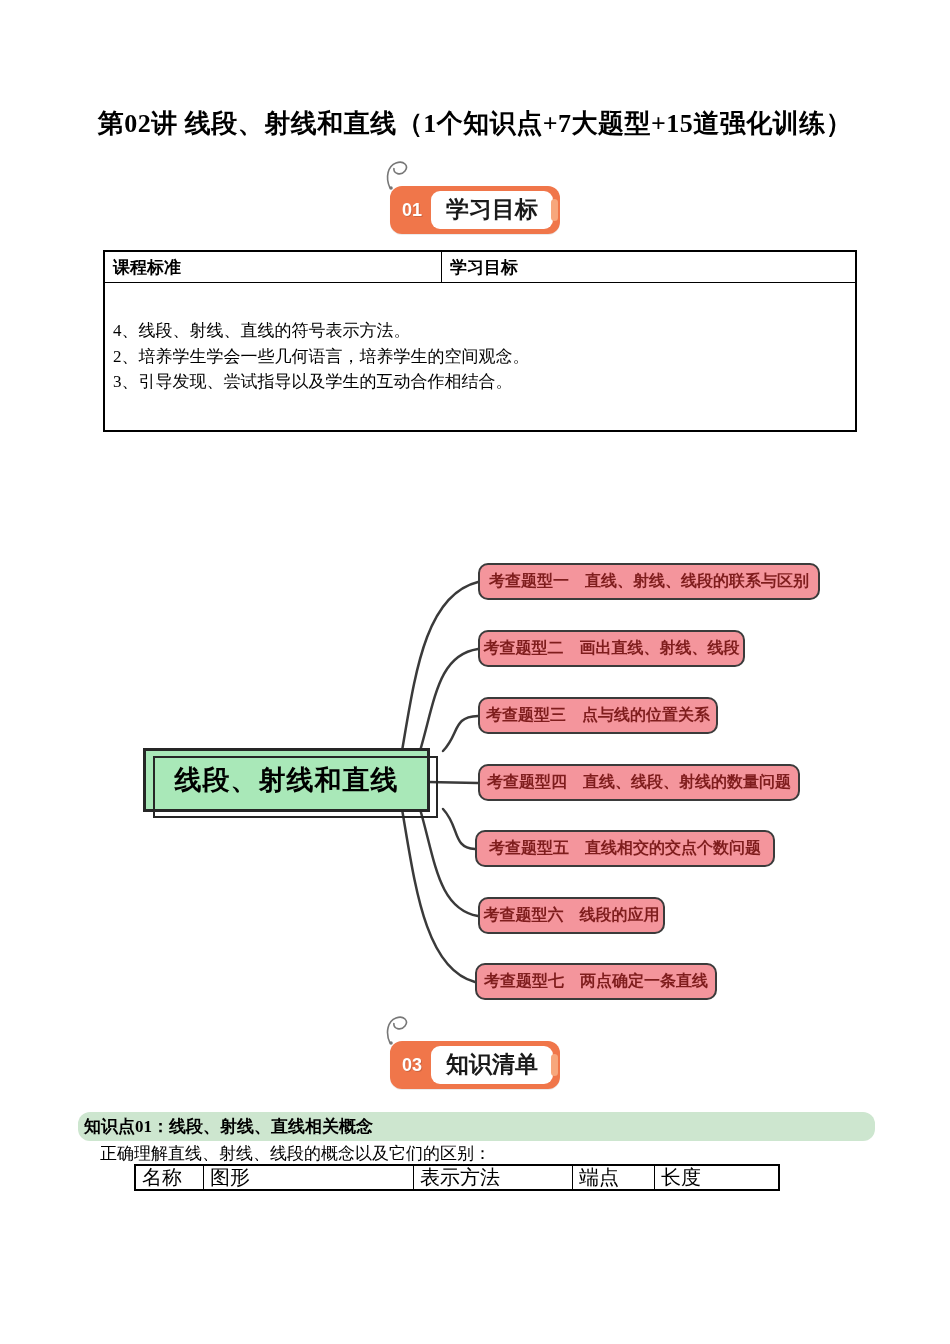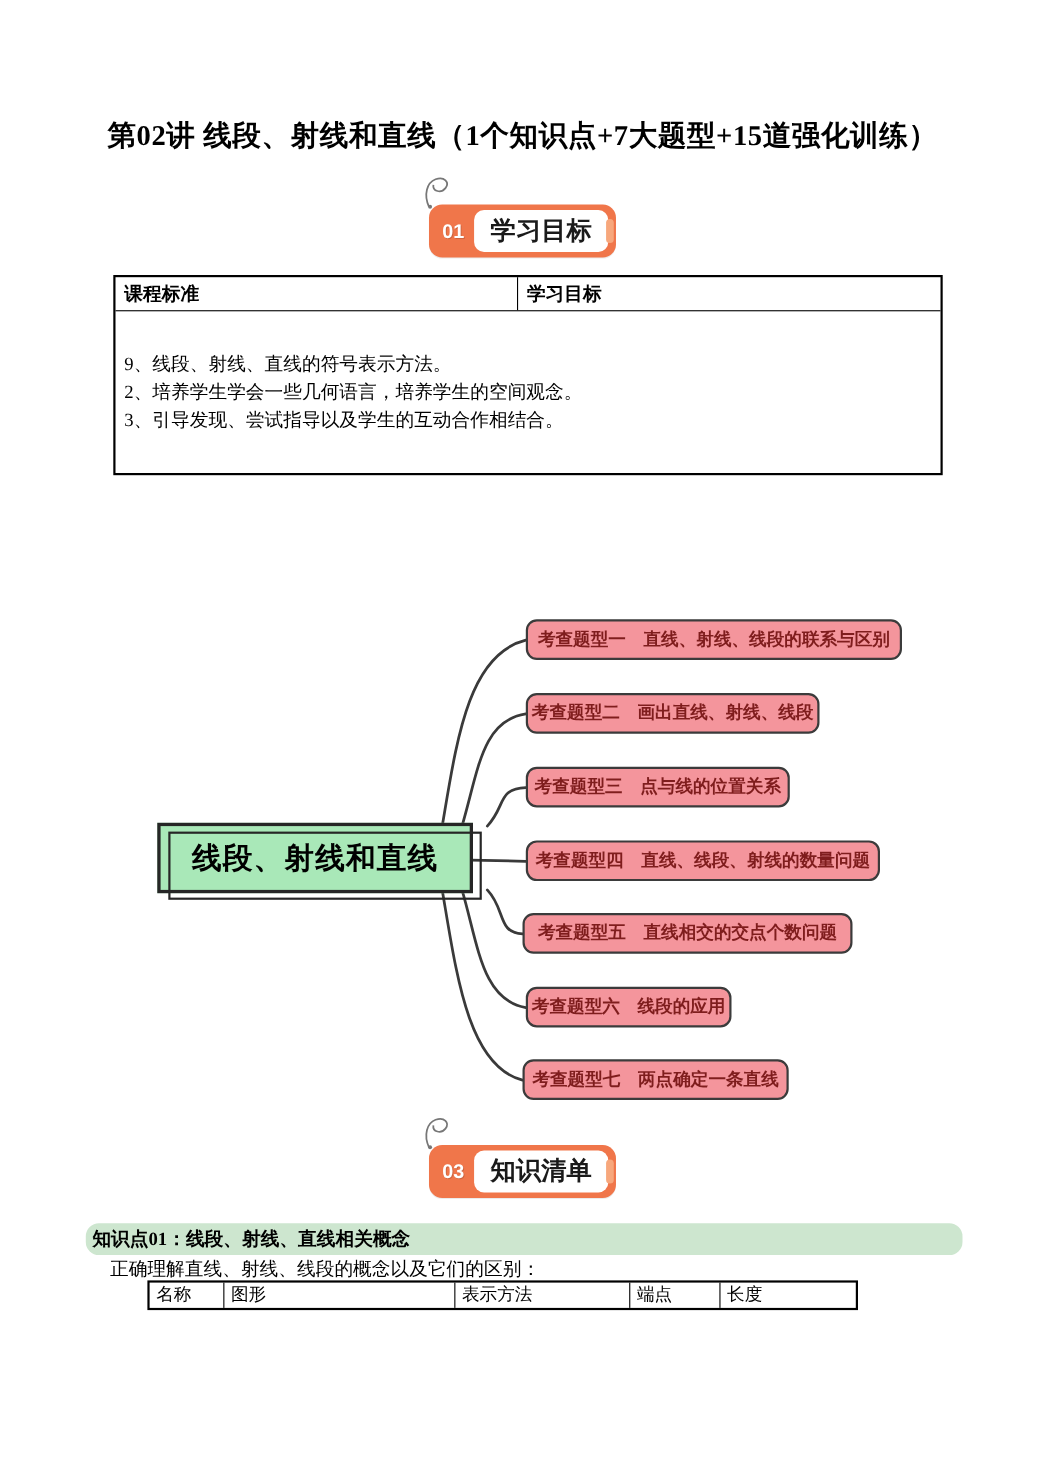--- a/index.html
+++ b/index.html
@@ -39,21 +39,21 @@
   .squiggle { position:absolute; left:-8px; top:-27px; }
 
   
   .obj-table {
     position:absolute; left:103px; top:250px; width:754px; height:182px;
     border:2px solid #000;
   }
   .obj-row { display:flex; width:100%; }
   .obj-head { height:31px; border-bottom:1px solid #000; }
   .obj-body { height:147px; }
-  .obj-cell-l { width:366px; border-right:1px solid #000; padding:0 8px; }
+  .obj-cell-l { width:337px; border-right:1px solid #000; padding:0 8px; }
   .obj-cell-r { flex:1; padding:3px 8px; }
   .obj-head .obj-cell-l, .obj-head .obj-cell-r {
     font-weight:bold; font-size:17px; display:flex; align-items:center;
   }
   .obj-body .obj-cell-l, .obj-body .obj-cell-r {
     display:flex; flex-direction:column; justify-content:center;
     font-size:17px; line-height:1.5;
   }
 
   
@@ -92,21 +92,21 @@
     line-height:29px; padding-left:6px;border-radius:12px;
   }
   .kp-intro {
     position:absolute; left:100px; top:1143px; font-size:17px; line-height:22px;
   }
   .kp-table {
     position:absolute; left:134px; top:1164px; width:646px; height:27px;
     border:2px solid #000; display:flex;
   }
   .kp-cell {
-    font-size:16px; line-height:23px; padding-left:6px;
+    font-size:20px; line-height:23px; padding-left:6px;
     border-right:1px solid #000;
   }
   .kp-cell:last-child { border-right:none; }
   .kc1 { width:68px; } .kc2 { width:210px; } .kc3 { width:159px; }
   .kc4 { width:82px; } .kc5 { flex:1; }
 </style>
 </head>
 <body>
 
 <div class="page">
@@ -124,21 +124,21 @@
     </div>
   </div>
 
   <div class="obj-table">
     <div class="obj-row obj-head">
       <div class="obj-cell-l">课程标准</div>
       <div class="obj-cell-r">学习目标</div>
     </div>
     <div class="obj-row obj-body">
       <div class="obj-cell-r">
-        <div>9、线段、射线、直线的符号表示方法。</div>
+        <div>4、线段、射线、直线的符号表示方法。</div>
         <div>2、培养学生学会一些几何语言，培养学生的空间观念。</div>
         <div>3、引导发现、尝试指导以及学生的互动合作相结合。</div>
       </div>
     </div>
   </div>
 
 
   <div class="mindmap">
     <svg class="mm-svg" width="720" height="470" viewBox="0 0 720 470">
       <g fill="none" stroke="#3a3a3a" stroke-width="2.5" stroke-linecap="round">

